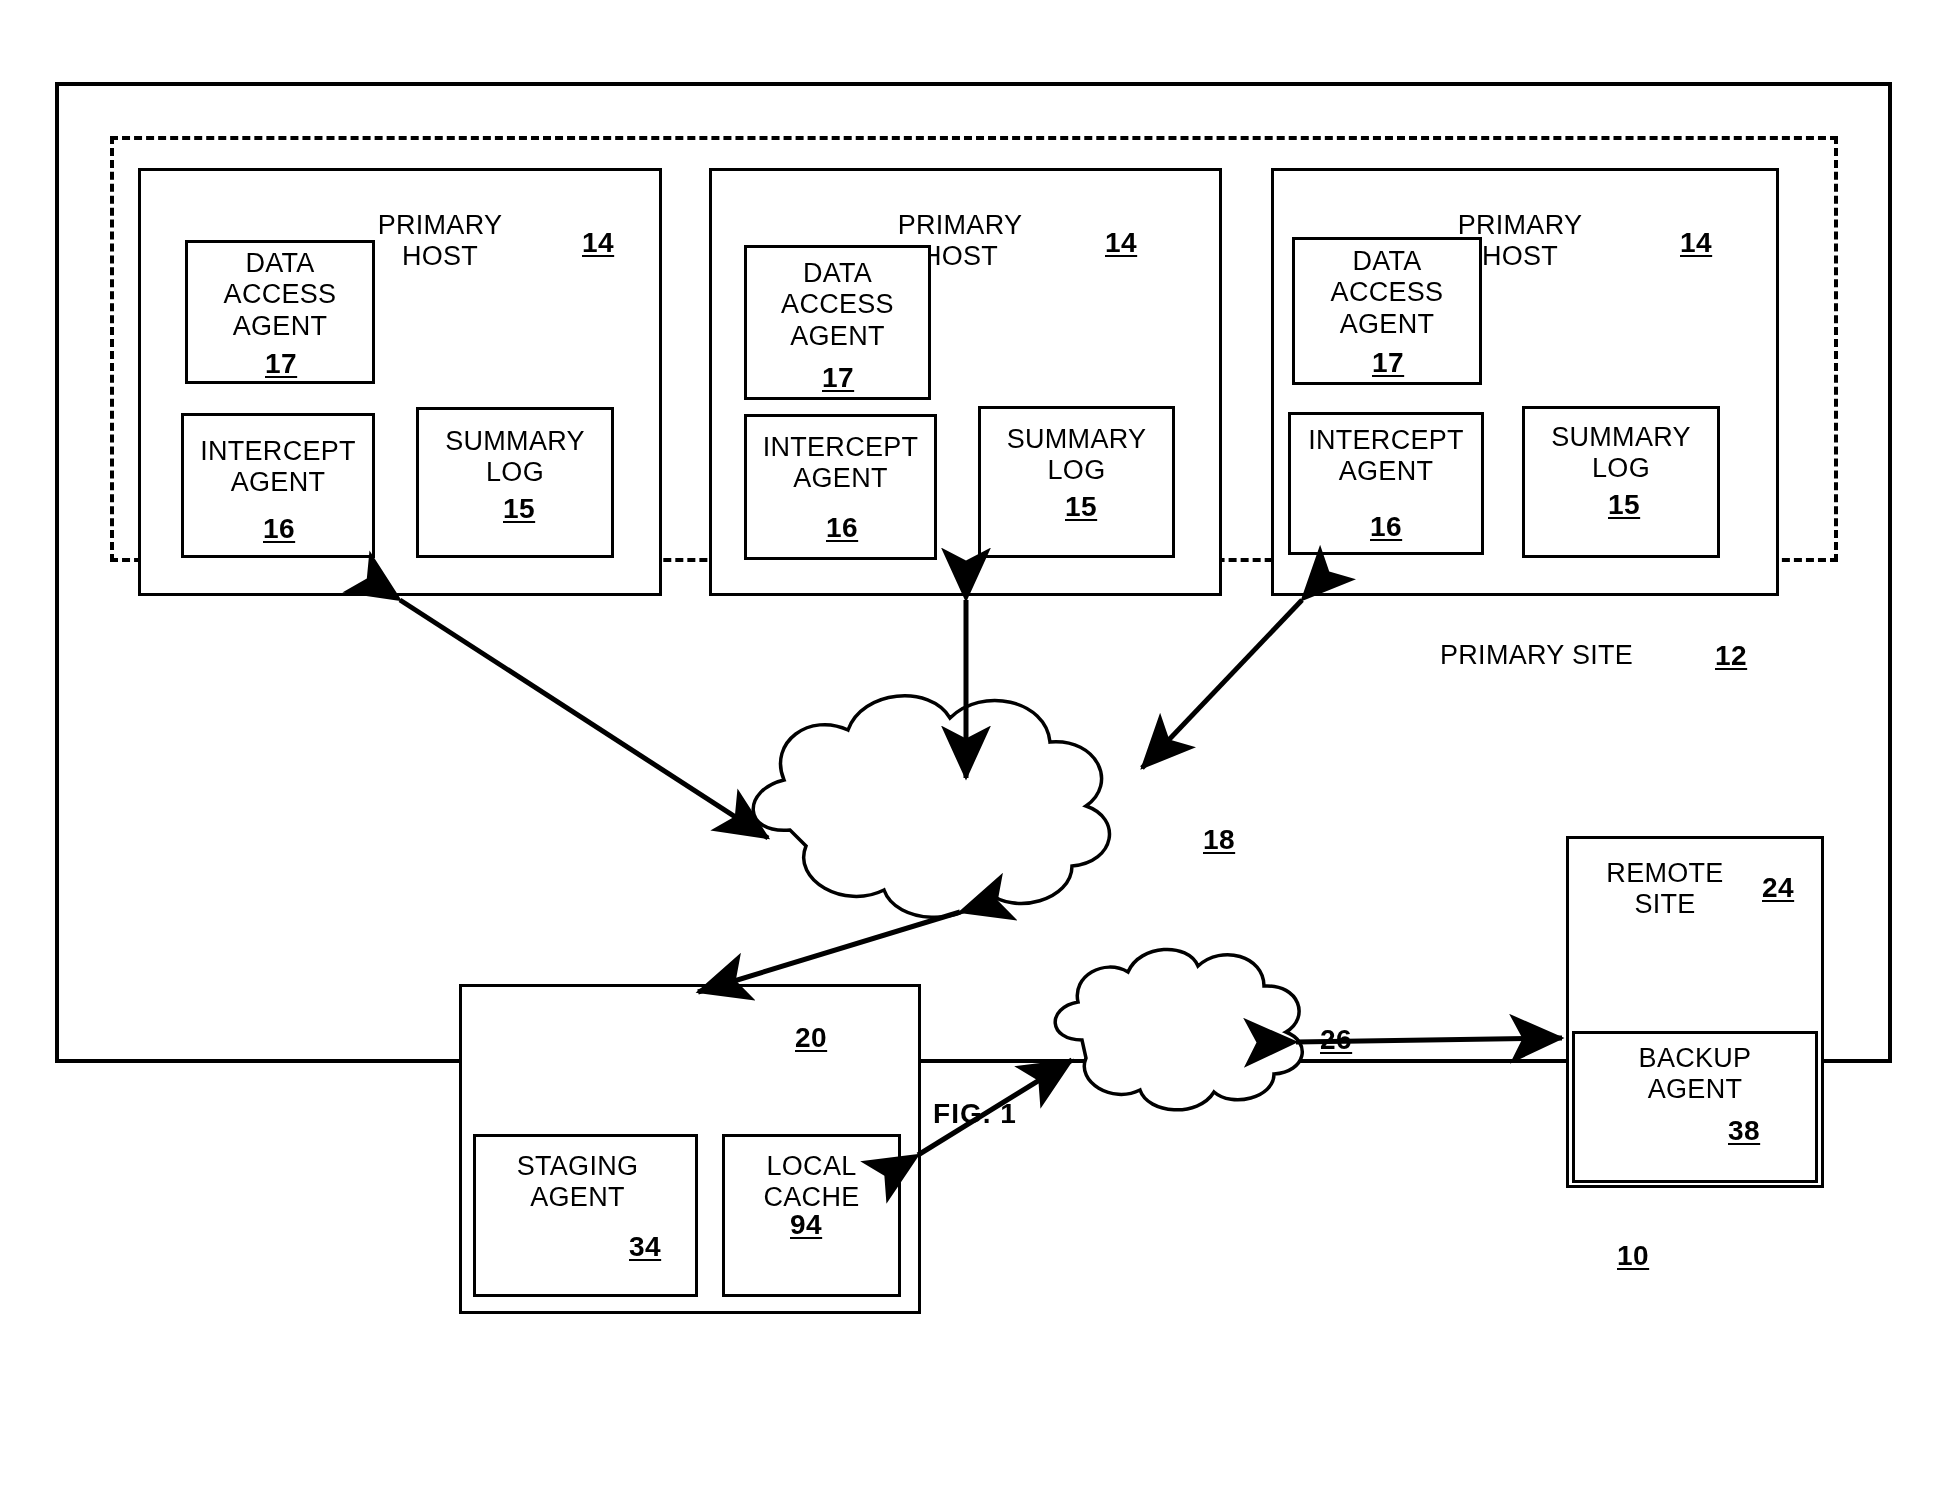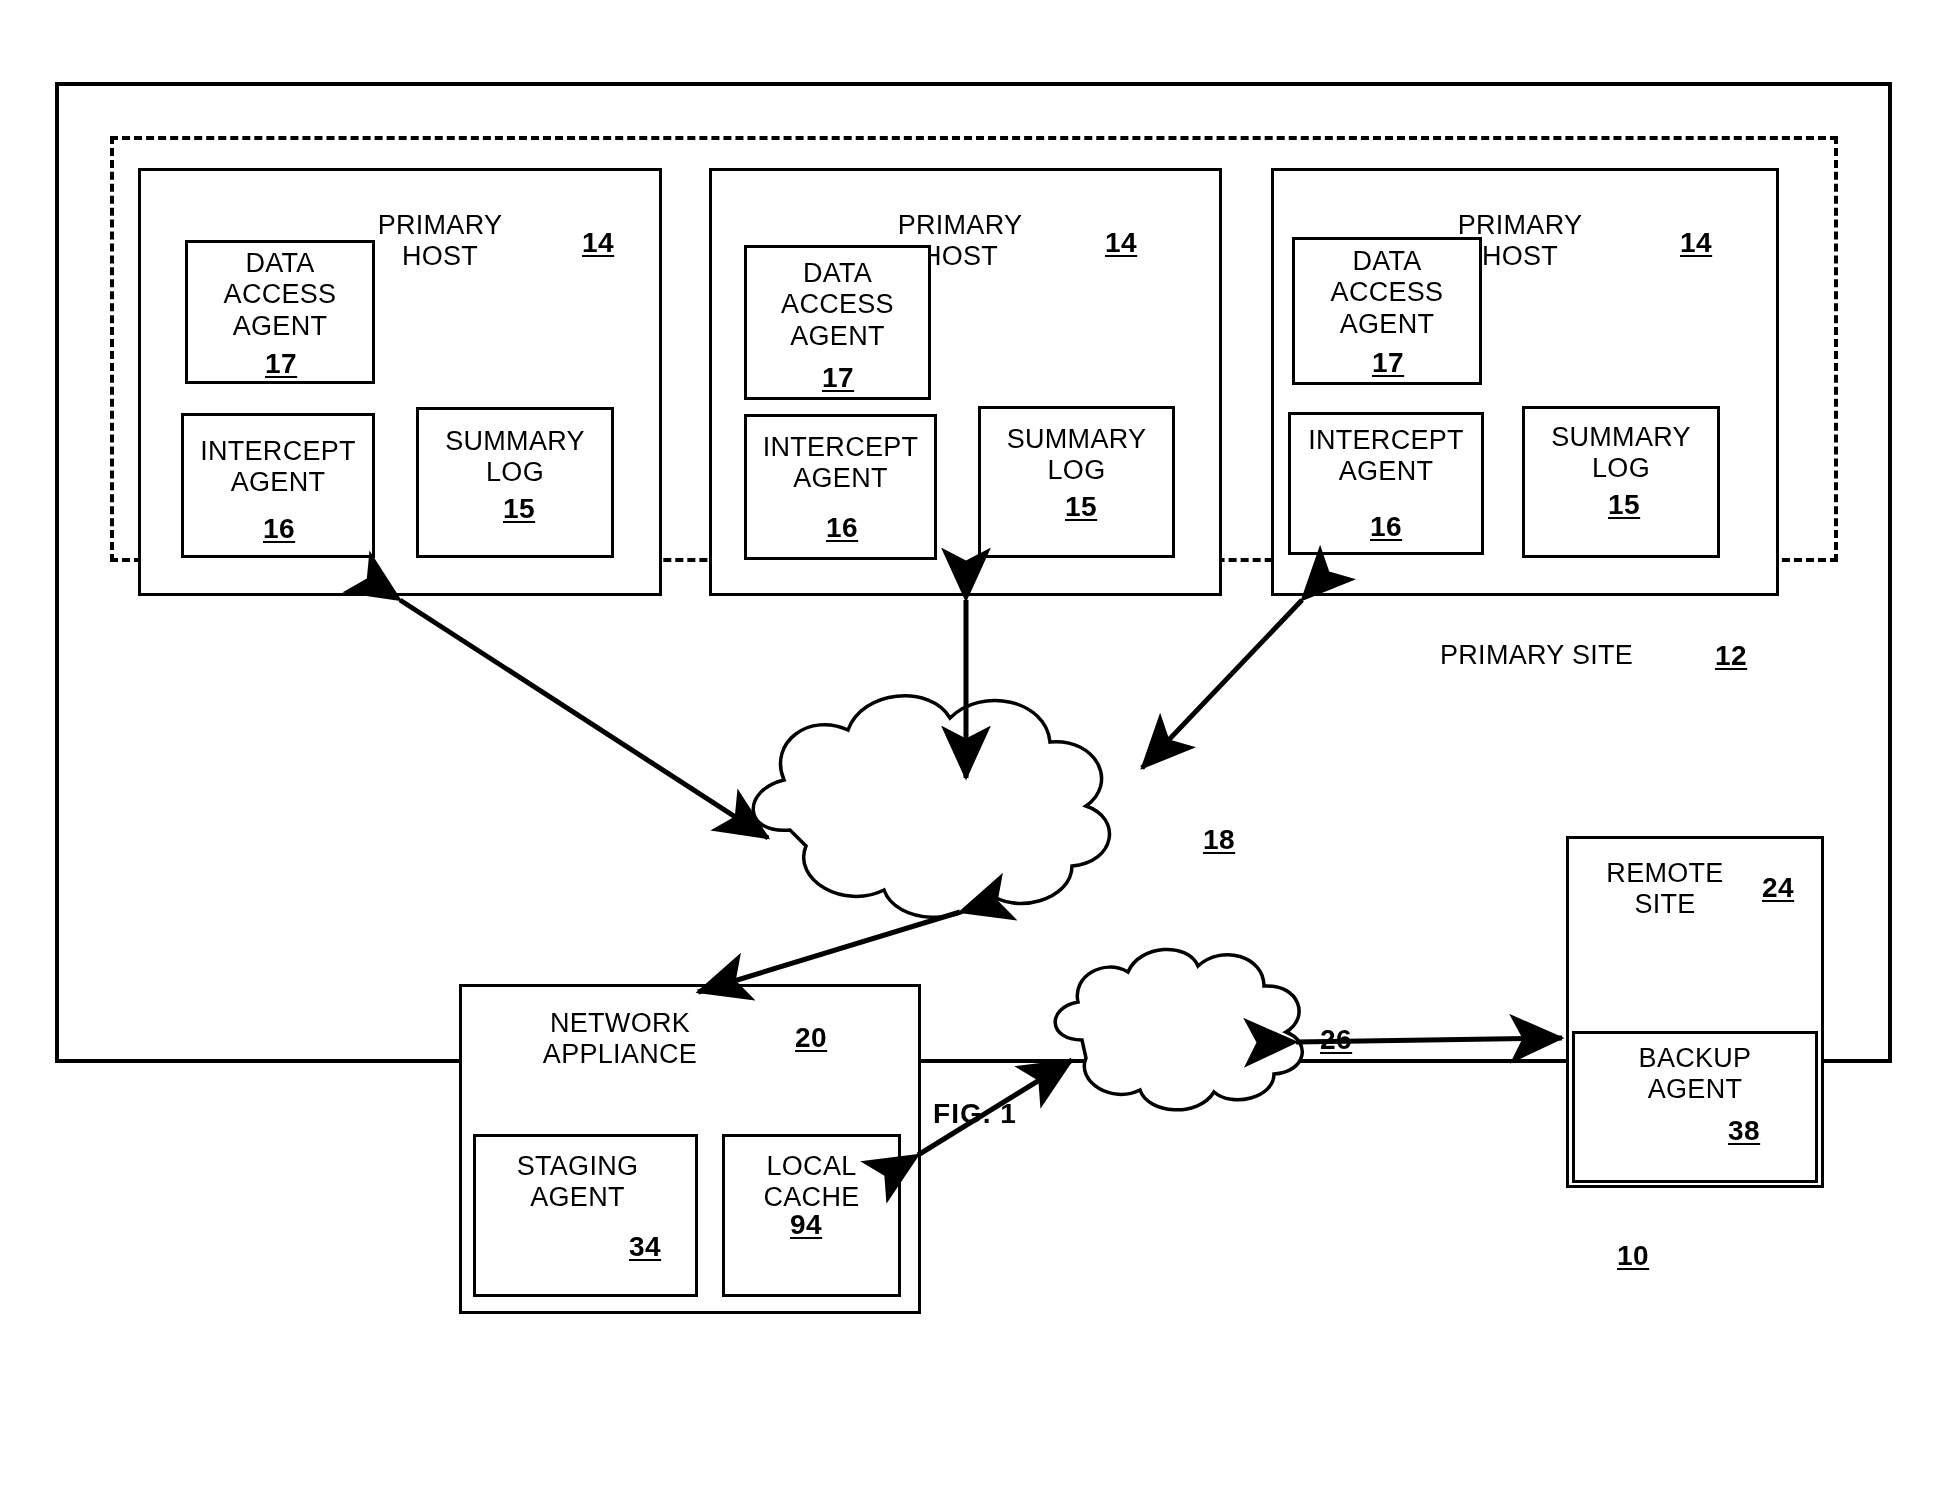--- a/index.html
+++ b/index.html
@@ -148,22 +148,20 @@
   <div class="lbl" style="left:1288px; top:425px; width:196px;">INTERCEPT
 AGENT</div>
   <div class="ref" style="left:1370px; top:511px;">16</div>
 
   <div class="abs inner-box" style="left:1522px; top:406px; width:198px; height:152px;"></div>
   <div class="lbl" style="left:1522px; top:422px; width:198px;">SUMMARY
 LOG</div>
   <div class="ref" style="left:1608px; top:489px;">15</div>
 
   <div class="abs box" style="left:459px; top:984px; width:462px; height:330px;"></div>
-  <div class="lbl" style="left:500px; top:1008px; width:240px;">NETWORK
-APPLIANCE</div>
   <div class="ref" style="left:795px; top:1022px;">20</div>
 
   <div class="abs inner-box" style="left:473px; top:1134px; width:225px; height:163px;"></div>
   <div class="lbl" style="left:473px; top:1151px; width:209px;">STAGING
 AGENT</div>
   <div class="ref" style="left:629px; top:1231px;">34</div>
 
   <div class="abs inner-box" style="left:722px; top:1134px; width:179px; height:163px;"></div>
   <div class="lbl" style="left:722px; top:1151px; width:179px;">LOCAL
 CACHE</div>

